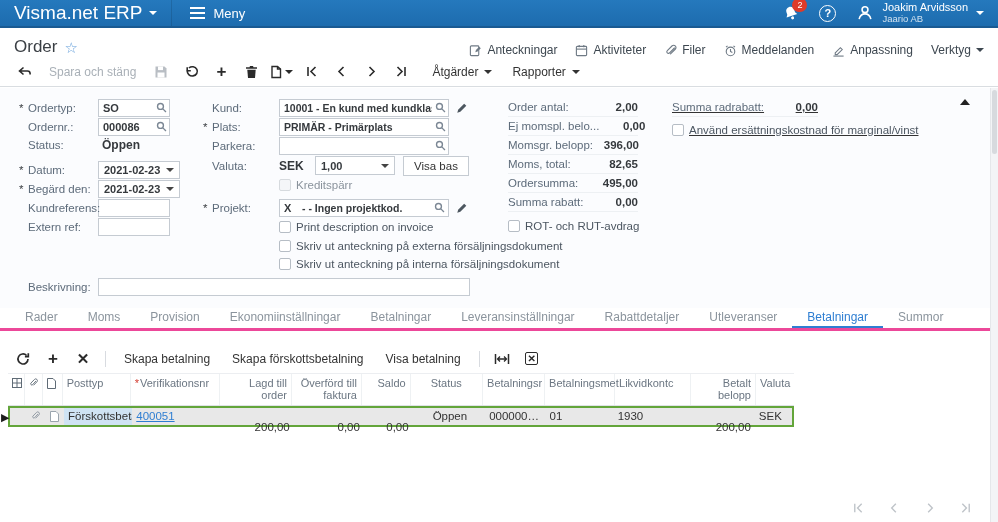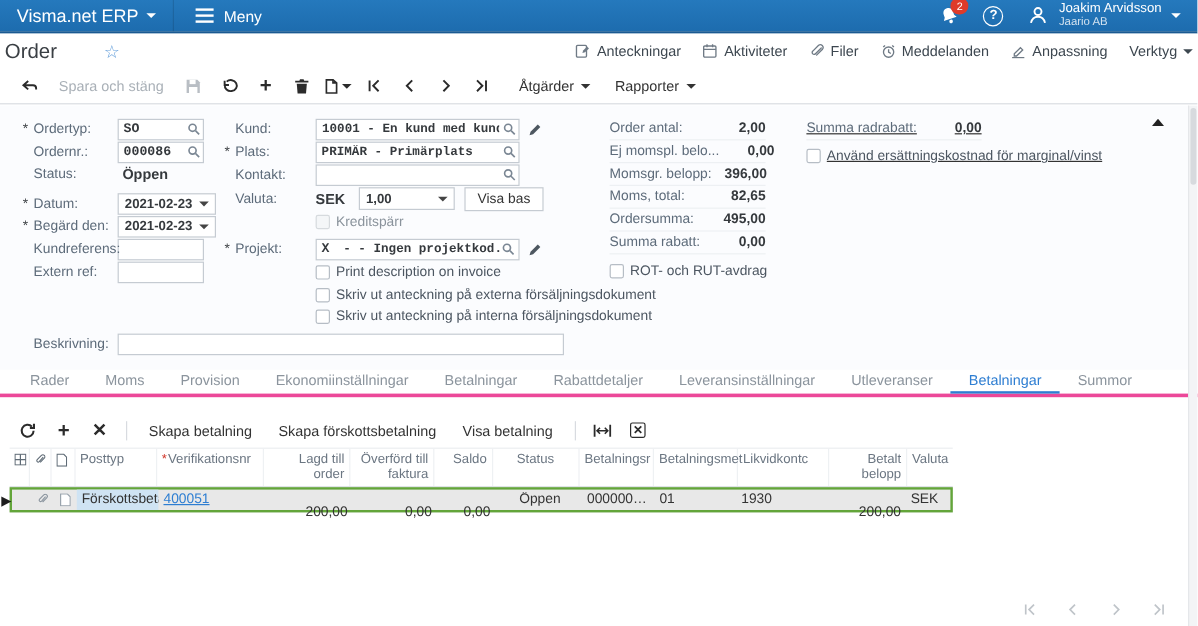--- a/index.html
+++ b/index.html
@@ -4,65 +4,65 @@
 <style>
   * { box-sizing: border-box; }
   html,body { margin:0; padding:0; }
   body {
     width:998px; height:522px; position:relative; overflow:hidden;
     font-family:"Liberation Sans", sans-serif; font-size:12px; color:#333; background:#fff;
   }
   
   .topbar{position:absolute;top:0;left:0;right:0;height:28px;background:linear-gradient(#2579bd,#1d6cae);
     border-bottom:2px solid #1a5a92;display:flex;align-items:center;color:#fff;}
-  .brand{display:flex;align-items:center;gap:7px;padding:12px 14px;font-size:15px;height:100%;cursor:pointer;}
+  .brand{display:flex;align-items:center;gap:7px;padding:12px 14px;font-size:19px;height:100%;cursor:pointer;}
   .caret{width:0;height:0;border:4px solid transparent;border-top-color:currentColor;margin-top:4px;display:inline-block;}
   .menu-btn{display:flex;align-items:center;gap:8px;padding:0 18px;height:100%;font-size:13px;cursor:pointer;border-left:1px solid rgba(0,0,0,.12);}
   .burger{display:inline-block;width:15px;height:2px;background:#fff;box-shadow:0 -5px 0 #fff,0 5px 0 #fff;}
   .search-pill{margin-left:46px;width:168px;height:20px;border:1px solid rgba(255,255,255,.95);border-radius:10px;
     background:#1b66a6;display:flex;align-items:center;padding:0 8px;}
   .search-pill input{flex:1;background:transparent;border:0;outline:none;color:#fff;font-size:11px;font-style:italic;font-family:inherit;}
   .search-pill input::placeholder{color:#bcd6ec;}
   .top-right{margin-left:auto;display:flex;align-items:center;gap:20px;padding-right:14px;}
   .bell-wrap{position:relative;cursor:pointer;}
   .badge{position:absolute;top:-7px;right:-8px;background:#de3b2a;color:#fff;border-radius:8px;min-width:15px;height:14px;
     font-size:9px;display:flex;align-items:center;justify-content:center;padding:0 3px;}
   .help-circle{width:17px;height:17px;border:1.5px solid #fff;border-radius:50%;display:flex;align-items:center;justify-content:center;
     font-size:11px;font-weight:bold;cursor:pointer;}
   .user-wrap{display:flex;align-items:center;gap:8px;cursor:pointer;}
   .user-text{line-height:1.15;text-align:left;}
   .user-name{font-size:11px;}
   .user-company{font-size:9.5px;opacity:.8;}
   
-  .titlebar{position:absolute;top:28px;left:0;right:0;height:29px;display:flex;align-items:center;padding:0 4px;background:#fff;gap:32px;}
+  .titlebar{position:absolute;top:28px;left:0;right:0;height:29px;display:flex;align-items:flex-end;padding:0 14px;background:#fff;}
   .page-title{font-size:17px;color:#3a3f44;margin-right:7px;}
   .star{color:#6ba3dc;font-size:15px;cursor:pointer;}
   .title-links{margin-left:auto;display:flex;align-items:center;gap:18px;color:#3d4750;font-size:12px;}
   .tlink{display:flex;align-items:center;gap:5px;cursor:pointer;color:#3d4750;}
   .tlink .ic{color:#6f7a85;display:flex;}
   
   .toolbar{position:absolute;top:57px;left:0;right:0;height:30px;border-bottom:1px solid #d9dde1;display:flex;align-items:center;padding:0 10px;gap:2px;background:#fff;}
   .tbtn{min-width:28px;height:24px;display:flex;align-items:center;justify-content:center;color:#2b2b2b;cursor:pointer;}
   .tbtn.disabled{color:#b9bec4;cursor:default;}
   .tbtn-text{padding:0 9px;font-size:12px;display:flex;align-items:center;gap:6px;cursor:pointer;}
   .tbtn-text.disabled{color:#a9b0b7;}
   .plusglyph{font-size:17px;font-weight:bold;line-height:1;}
   
   .panel{position:absolute;top:88px;left:0;right:8px;height:232px;background:#fbfcfe;}
   .collapse-btn{position:absolute;right:20px;top:6px;cursor:pointer;width:0;height:0;border:5px solid transparent;border-bottom:6px solid #222;}
   .fcol{position:absolute;top:10px;display:flex;flex-direction:column;}
   .col1{left:28px;}
-  .col2{left:196px;}
+  .col2{left:212px;}
   .col3{left:508px;}
   .col4{left:672px;text-decoration:underline;}
   .frow{display:flex;align-items:center;height:19px;}
   .flabel{width:70px;color:#5d6b7a;font-size:11.5px;position:relative;white-space:nowrap;flex:none;}
   .flabel2{width:67px;color:#5d6b7a;font-size:11.5px;position:relative;white-space:nowrap;flex:none;}
   .req::before{content:"*";position:absolute;left:-9px;top:0;color:#3c4044;}
-  .inp-wrap{position:relative;display:flex;align-items:center;font-family:Liberation Mono, monospace;}
+  .inp-wrap{position:relative;display:flex;align-items:center;}
   .inp{height:18px;border:1px solid #c5cbd2;background:#fff;font-family:inherit;font-size:11px;font-weight:bold;color:#35393d;padding:0 16px 0 4px;width:72px;}
   .inp.wide{width:170px;font-size:10.5px;}
   .inp.noicon{padding-right:4px;}
   .mag{position:absolute;right:3px;color:#7b8794;display:flex;pointer-events:none;}
   .pencil-btn{margin-left:7px;color:#4d5760;display:flex;cursor:pointer;}
   .statusval{font-weight:bold;color:#35393d;padding-left:4px;}
   .datebox{width:82px;height:18px;border:1px solid #c5cbd2;background:#fff;display:flex;align-items:center;justify-content:space-between;
     padding:0 5px;font-size:11px;font-weight:bold;color:#35393d;cursor:pointer;}
   .datebox .caret{border-top-color:#444;}
   .cbrow{display:flex;align-items:center;gap:5px;height:18px;color:#4c5661;font-size:11.5px;cursor:pointer;}
@@ -367,21 +367,21 @@
         <input class="inp wide" value="PRIMÄR - Primärplats" style="">
         <span class="mag">
             <svg width="11" height="11" viewBox="0 0 16 16">
               <circle cx="6.5" cy="6.5" r="4.3" fill="none" stroke="currentColor" stroke-width="2"></circle>
               <line x1="10" y1="10" x2="14.5" y2="14.5" stroke="currentColor" stroke-width="2"></line>
             </svg>
           </span>
       </span>
     </div>
     <div class="frow">
-      <span class="flabel2">Kontakt:</span>
+      <span class="flabel2">Parkera:</span>
       <span class="inp-wrap">
         <input class="inp wide" value="" style="">
         <span class="mag">
             <svg width="11" height="11" viewBox="0 0 16 16">
               <circle cx="6.5" cy="6.5" r="4.3" fill="none" stroke="currentColor" stroke-width="2"></circle>
               <line x1="10" y1="10" x2="14.5" y2="14.5" stroke="currentColor" stroke-width="2"></line>
             </svg>
           </span>
       </span>
     </div>
@@ -492,22 +492,22 @@
     <input class="inp noicon" value="" style="">
   </div>
 </div>
 
 <div class="tabs">
   <span class="tab">Rader</span>
   <span class="tab">Moms</span>
   <span class="tab">Provision</span>
   <span class="tab">Ekonomiinställningar</span>
   <span class="tab">Betalningar</span>
+  <span class="tab">Leveransinställningar</span>
   <span class="tab">Rabattdetaljer</span>
-  <span class="tab">Leveransinställningar</span>
   <span class="tab">Utleveranser</span>
   <span class="tab active">Betalningar</span>
   <span class="tab">Summor</span>
 </div>
 
 <div class="gridbar">
   <span class="gbtn">
     <svg width="14" height="14" viewBox="0 0 14 14">
         <path d="M12 7a5 5 0 1 1-1.4-3.5" fill="none" stroke="currentColor" stroke-width="1.7"></path>
         <path d="M12.3 1.2v3.4H8.9" fill="none" stroke="currentColor" stroke-width="1.7"></path>

